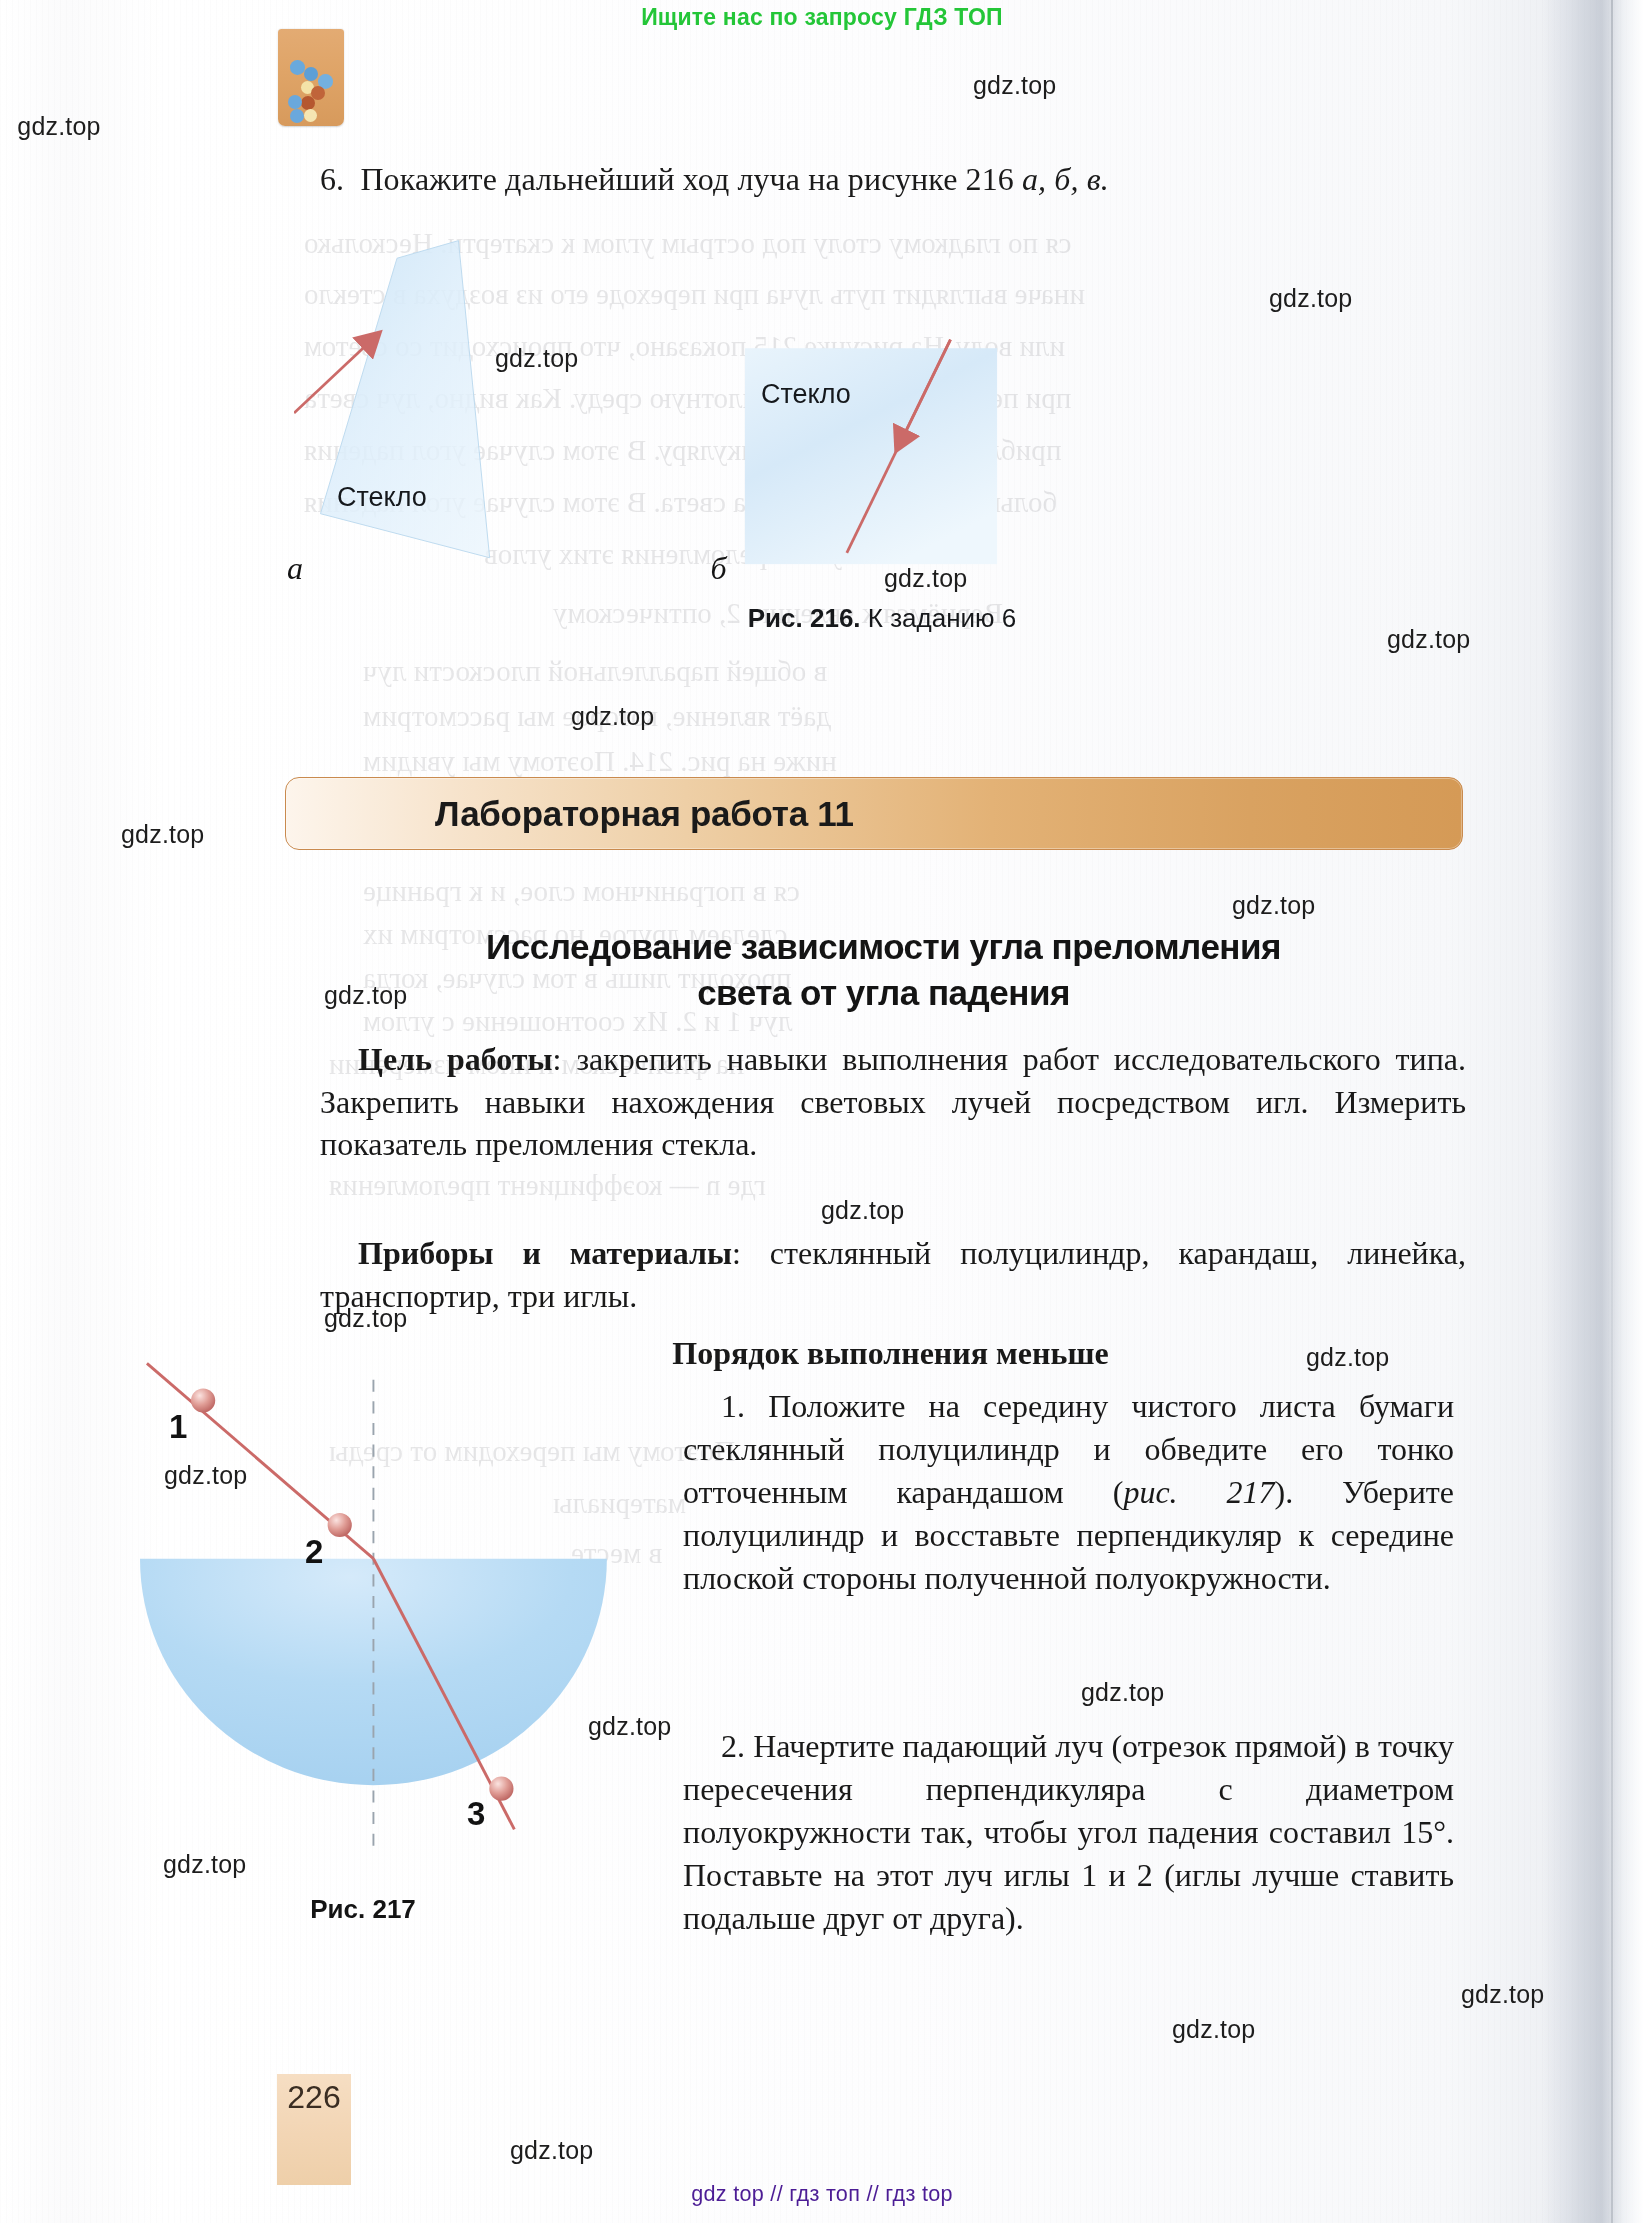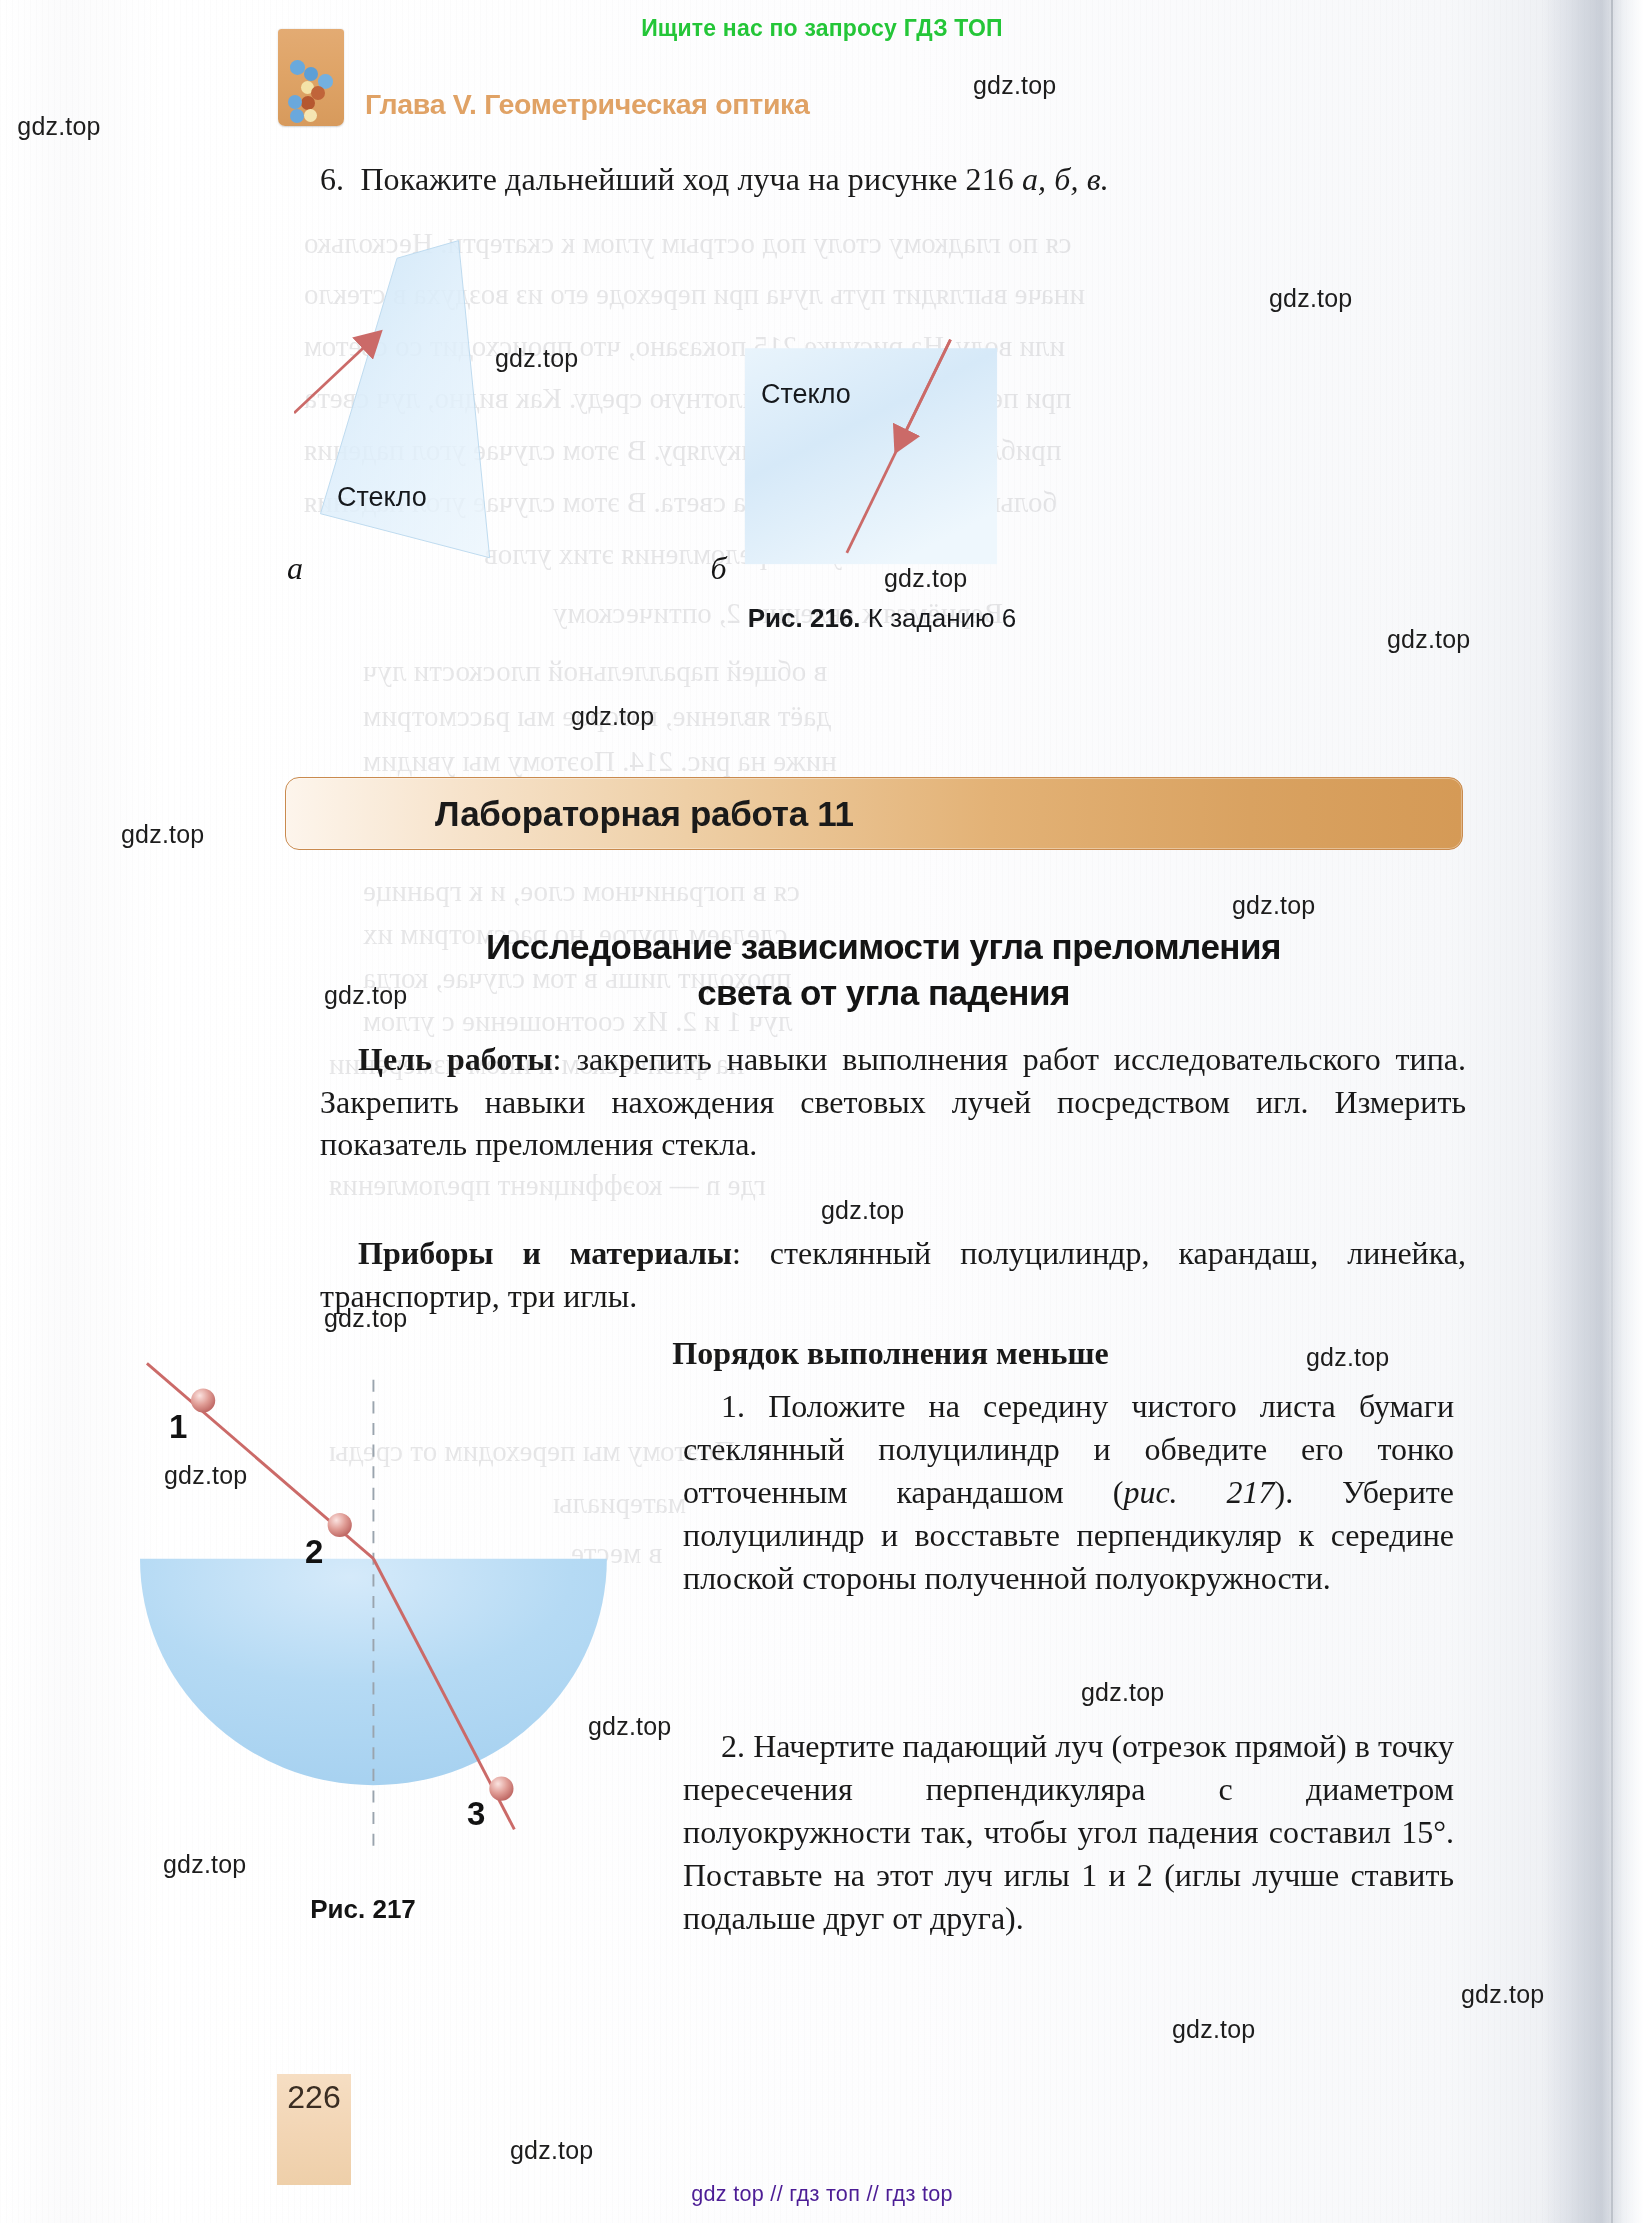--- a/index.html
+++ b/index.html
@@ -57,21 +57,21 @@
     color:#1d1d1d;
     font-size:25px;
     letter-spacing:0.2px;
     pointer-events:none;
     user-select:none;
     white-space:nowrap;
   }
 
   
   .promo{
-    position:absolute; top:15px; left:0; width:100%;
+    position:absolute; top:4px; left:0; width:100%;
     text-align:center;
     font-family:"Liberation Sans", sans-serif;
     font-size:23px; font-weight:700;
     color:#24c638;
     letter-spacing:0.2px;
   }
 
   
   .chapter-row{
     position:absolute; left:278px; top:29px;
@@ -238,21 +238,20 @@
     <span class="dot" style="left:12px;top:31px;width:14.7px;height:14.7px;background:#69a9dd;"></span>
     <span class="dot" style="left:26px;top:38px;width:14px;height:14px;background:#5d9fd6;"></span>
     <span class="dot" style="left:40px;top:45px;width:14.7px;height:14.7px;background:#74b0e0;"></span>
     <span class="dot" style="left:22.5px;top:52px;width:13px;height:13px;background:#f4e3a8;"></span>
     <span class="dot" style="left:33px;top:57px;width:14px;height:14px;background:#c0643a;"></span>
     <span class="dot" style="left:22.5px;top:67px;width:14px;height:14px;background:#b5572f;"></span>
     <span class="dot" style="left:10.4px;top:66px;width:14px;height:14px;background:#6aa8dc;"></span>
     <span class="dot" style="left:12px;top:80px;width:14px;height:14px;background:#6aa8dc;"></span>
     <span class="dot" style="left:26px;top:80px;width:13px;height:13px;background:#f5e6b2;"></span>
   </div>
-  <div class="chapter-title">Глава V. Геометрическая оптика</div>
 </div>
 
 <div class="task6">
   <span>6.</span>&nbsp;
   <span>Покажите дальнейший ход луча на рисунке 216</span>
   <i>а, б, в.</i>
 </div>
 
 <div class="fig216">
 

